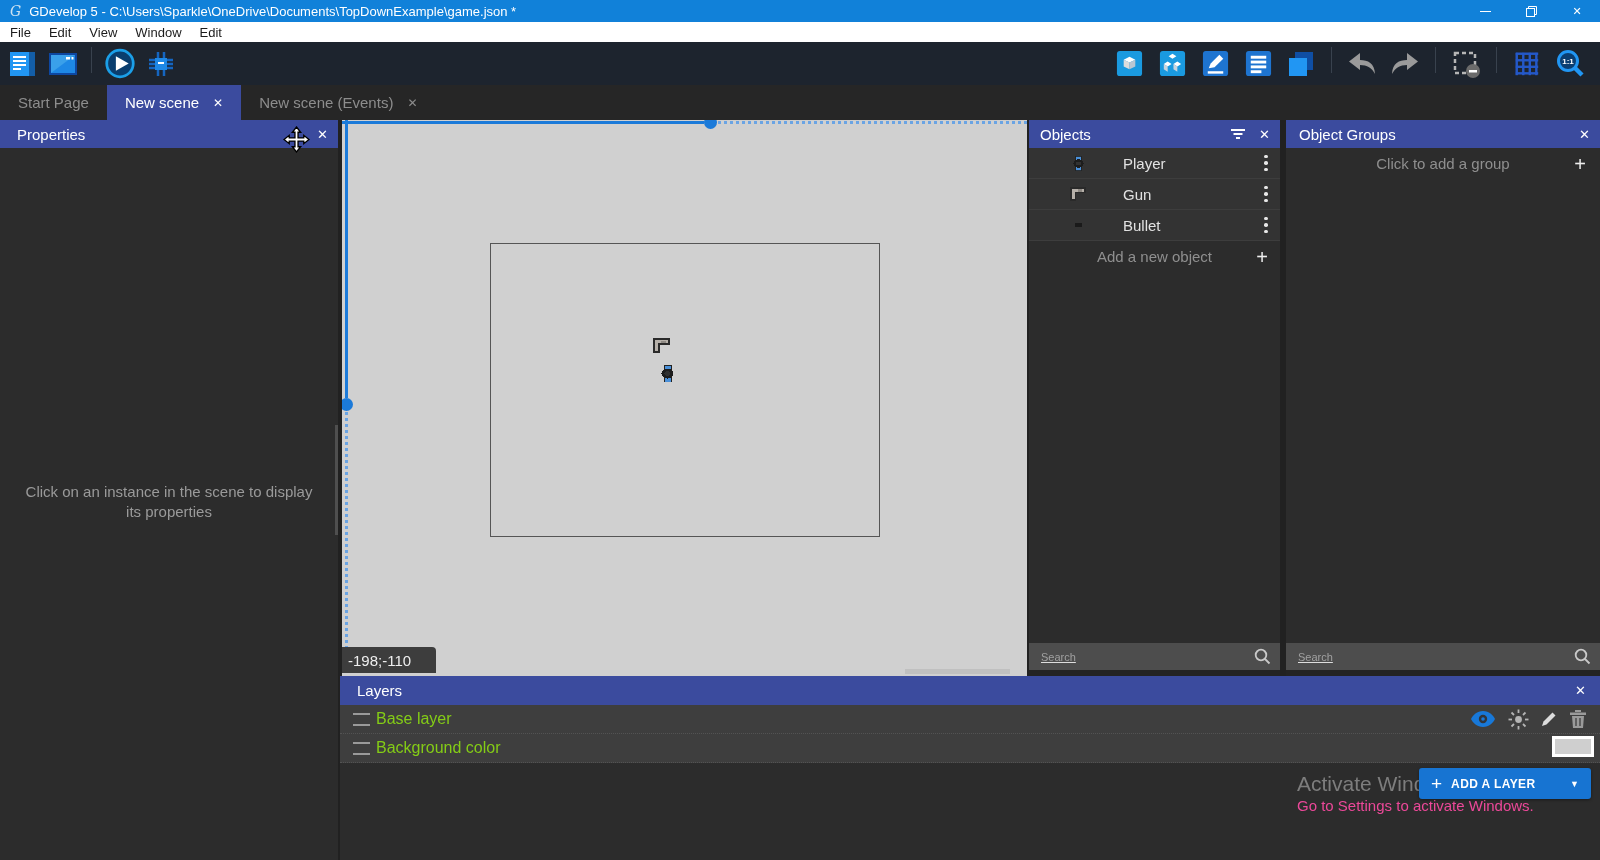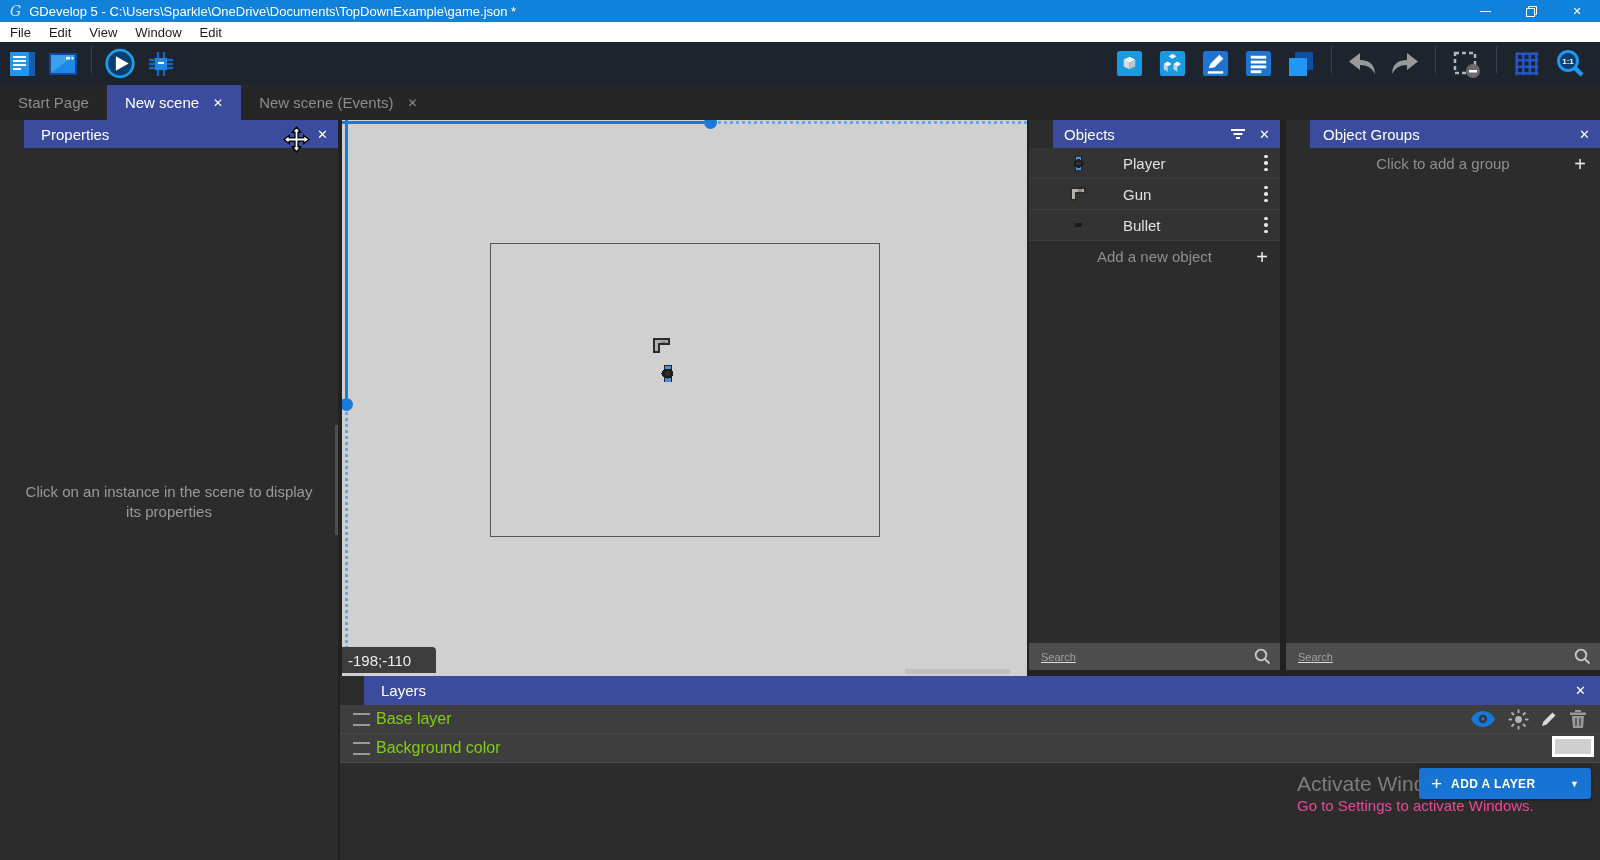--- a/index.html
+++ b/index.html
@@ -36,21 +36,21 @@
   
   .tabbar{position:absolute;left:0;top:85px;width:1600px;height:35px;background:#262626;
           display:flex;align-items:stretch;font-size:15px;}
   .tab{display:flex;align-items:center;gap:14px;padding:0 18px;color:#8d8d8d;}
   .tab.active{background:#3b4b9e;color:#fff;}
   .tab-close{font-size:12px;color:inherit;}
 
   
   .panel{position:absolute;background:#2c2c2c;}
   .panel-header{position:absolute;left:0;top:0;right:0;height:28px;background:#3b4b9e;
-                display:flex;align-items:center;font-size:15px;color:#fff;margin-left:24px;}
+                display:flex;align-items:center;font-size:15px;color:#fff;}
   .panel-title{margin-left:17px;}
   .hdr-close{position:absolute;right:10px;font-size:13px;color:#fff;}
 
   
   .props-empty{position:absolute;top:362px;left:0;right:0;text-align:center;color:#9a9a9a;
                font-size:15px;line-height:20px;padding:0 18px;}
   .props-scroll{position:absolute;right:0;top:305px;width:3px;height:110px;background:#4f4f4f;}
 
   
   .canvas{position:absolute;left:342px;top:120px;width:685px;height:556px;background:#d0d0d0;overflow:hidden;}

